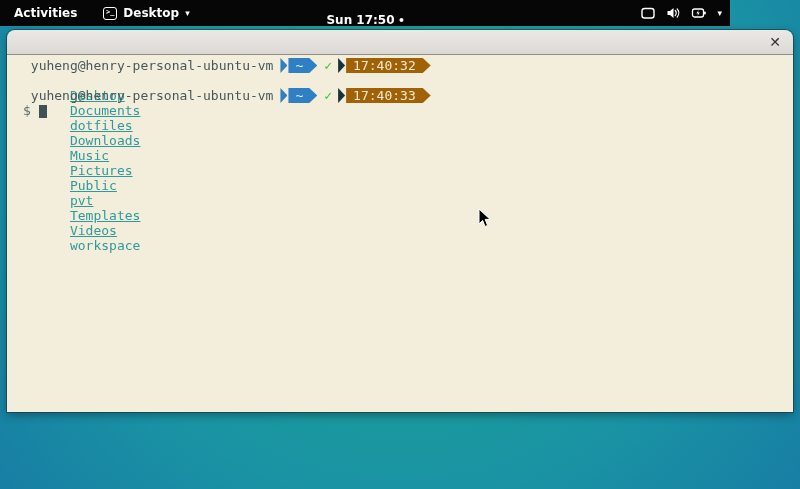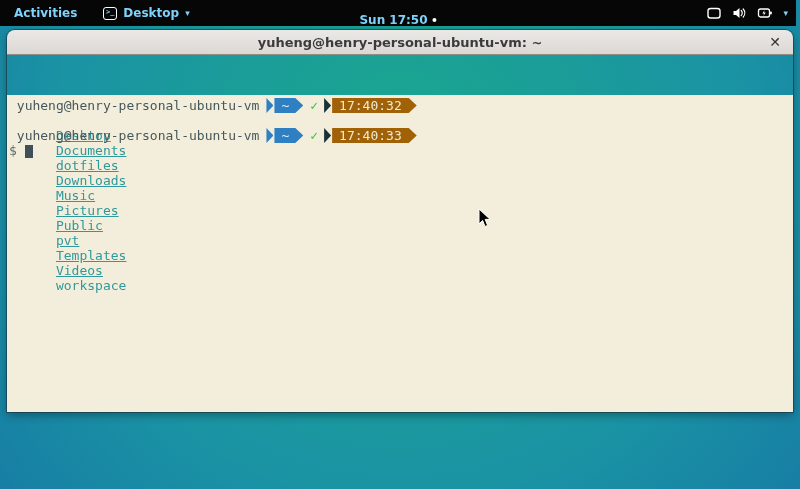--- a/index.html
+++ b/index.html
@@ -5,22 +5,22 @@
   * { margin:0; padding:0; box-sizing:border-box; }
   html,body { width:800px; height:489px; overflow:hidden; }
   body{
     font-family:"DejaVu Sans", sans-serif;
     position:relative;
     background:radial-gradient(circle 720px at 50% 32%, #1ba78e 0%, #1a93a4 48%, #1466a4 100%);
   }
 
   
   .topbar{
-    position:absolute; left:0; top:0; width:796px; height:26px;
-    background:#060606; color:#7dd3fc; display:flex; align-items:center;
+    position:absolute; left:0; top:0; width:730px; height:26px;
+    background:#060606; color:#ffffff; display:flex; align-items:center;
     font-size:12px; font-weight:700;
   }
   .activities{ margin-left:14px; cursor:pointer; }
   .appmenu{ margin-left:26px; display:flex; align-items:center; gap:6px; cursor:pointer; }
   .term-glyph{
     display:inline-flex; align-items:center; justify-content:center;
     width:14px; height:13px; border:1px solid #fff; border-radius:3px;
     font-family:"DejaVu Sans Mono", monospace; font-size:7px; font-weight:700; line-height:1;
     padding-bottom:1px;
   }
@@ -45,23 +45,23 @@
     background:linear-gradient(#ebe9e6, #dbd8d4);
     border-bottom:1px solid #918c84;
     display:flex; align-items:center; justify-content:center; position:relative;
   }
   .title{ font-size:13px; font-weight:700; color:#3b3b3b; }
   .close{
     position:absolute; right:12px; top:50%; transform:translateY(-50%);
     font-size:14px; font-weight:700; color:#333; line-height:1; cursor:pointer;
   }
   .termbody{
-    flex:1; background:#f3eedb; padding:3px 2px 0 2px;
+    flex:1; background:#f3eedb; padding:3px 2px 0 16px;
     font-family:"DejaVu Sans Mono", monospace; font-size:13px; color:#47585c;
-    position:relative; cursor:text;margin-top:40px;
+    position:relative; cursor:text;
   }
   .tline{ height:15px; line-height:15px; white-space:pre; }
   .prompt{ display:flex; align-items:stretch; height:15px; }
   .puser{ color:#47585c; padding-left:1ch; line-height:15px; }
   .plgap{ width:7px; }
   .arrow{ width:7px; margin-right:1px; }
   .arrow.blue{ background:#2f80c3; clip-path:polygon(0 0, 100% 50%, 0 100%); }
   .arrow.dark{ background:#16333a; clip-path:polygon(0 0, 100% 50%, 0 100%); }
   .seg{
     display:flex; align-items:center;
@@ -116,21 +116,20 @@
         <rect x="13" y="5.5" width="1.8" height="3" rx="0.8" fill="#fff"></rect>
         <path d="M7.6 4 5.4 7.4h1.7L6.4 10l2.3-3.4H7z" fill="#fff"></path>
       </svg>
     </span>
     <span class="caret">▾</span>
   </div>
 </div>
 
 <div class="window">
   <div class="titlebar">
-    <span class="title">yuheng@henry-personal-ubuntu-vm: ~</span>
     <span class="close">✕</span>
   </div>
   <div class="termbody">
 
     <div class="tline prompt">
       <span class="puser">yuheng@henry-personal-ubuntu-vm</span>
       <span class="plgap"></span>
       <span class="arrow blue"></span>
       <span class="seg blue"><span>~</span></span>
       <span class="check">✓</span>

